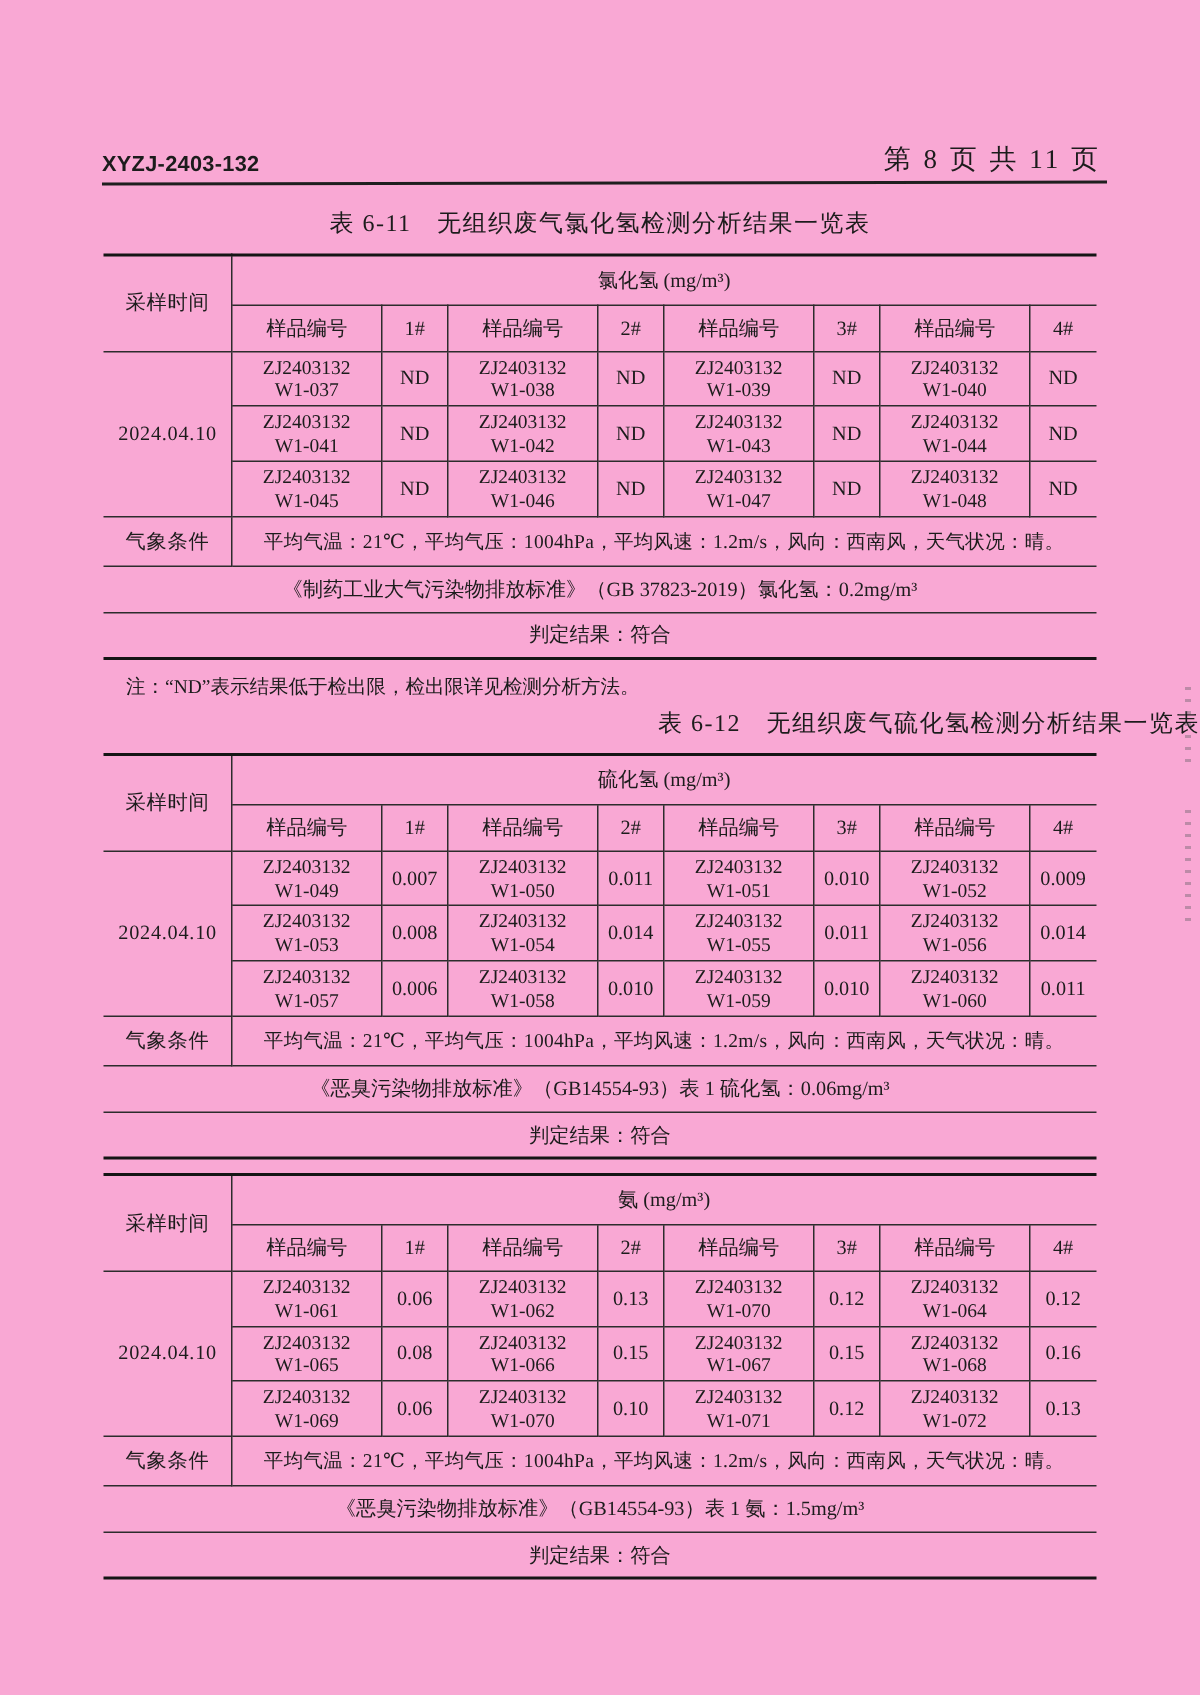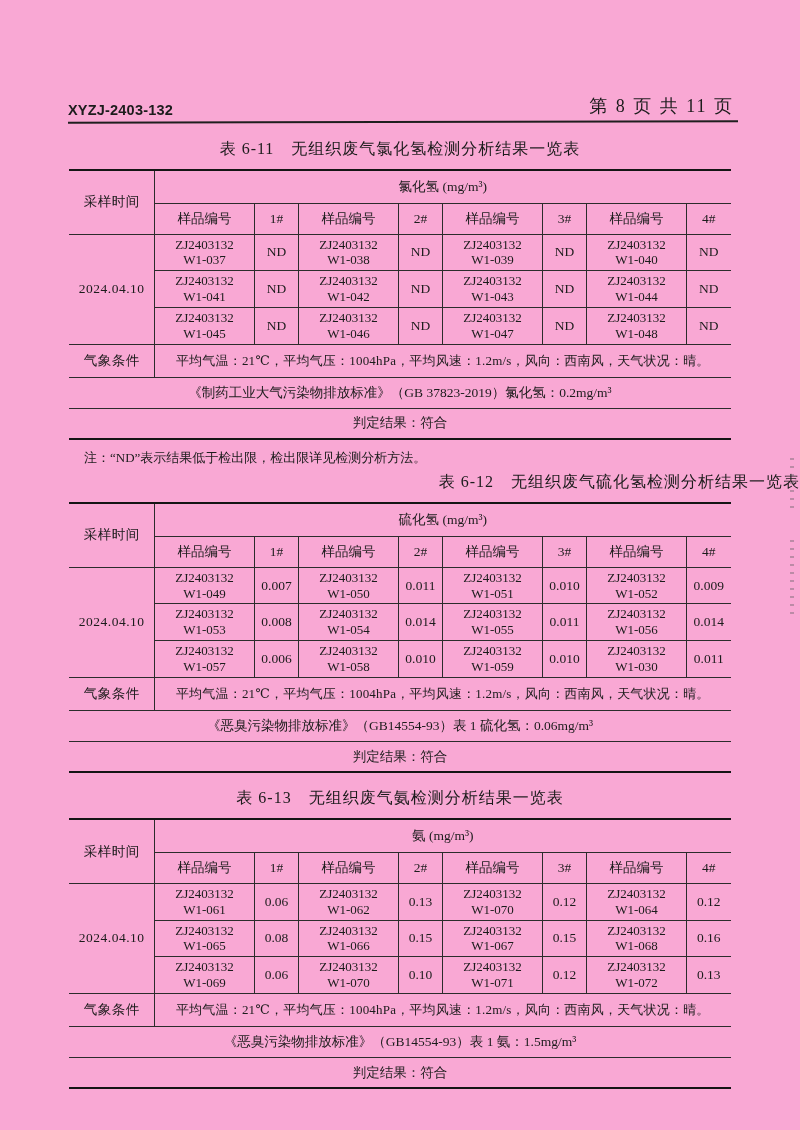--- a/index.html
+++ b/index.html
@@ -282,38 +282,37 @@
             <span>W1-058</span>
           </td>
         <td>0.010</td>
         <td class="cell-id">
             <span>ZJ2403132</span>
             <span>W1-059</span>
           </td>
         <td>0.010</td>
         <td class="cell-id">
             <span>ZJ2403132</span>
-            <span>W1-030</span>
+            <span>W1-060</span>
           </td>
         <td>0.011</td>
       </tr>
       <tr class="r-weather">
         <td class="cell-lbl">气象条件</td>
         <td colspan="8" class="cell-weather">平均气温：21℃，平均气压：1004hPa，平均风速：1.2m/s，风向：西南风，天气状况：晴。</td>
       </tr>
       <tr class="r-full">
         <td colspan="9">《恶臭污染物排放标准》（GB14554-93）表 1 硫化氢：0.06mg/m³</td>
       </tr>
       <tr class="r-full">
         <td colspan="9">判定结果：符合</td>
       </tr>
     </tbody>
   </table>
 
-  <div class="tbl-title title-3">表 6-13　无组织废气氨检测分析结果一览表</div>
   <table class="t">
     <colgroup>
       <col class="c-date">
         <col class="c-id">
         <col class="c-num">
         <col class="c-id">
         <col class="c-num">
         <col class="c-id">
         <col class="c-num">
         <col class="c-id">

